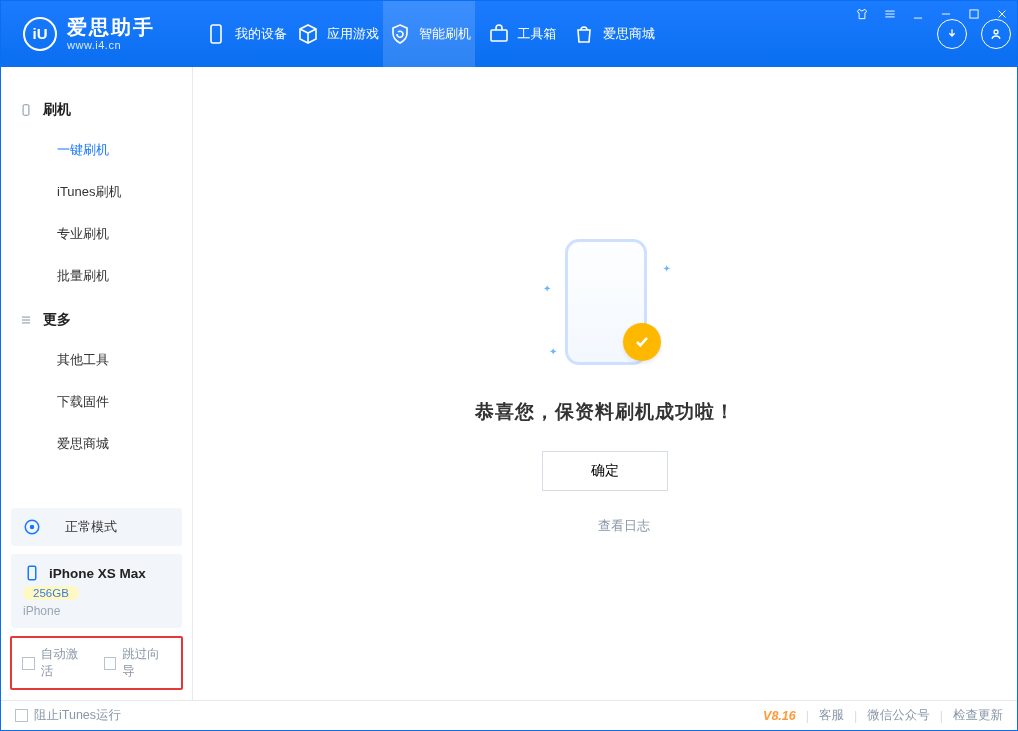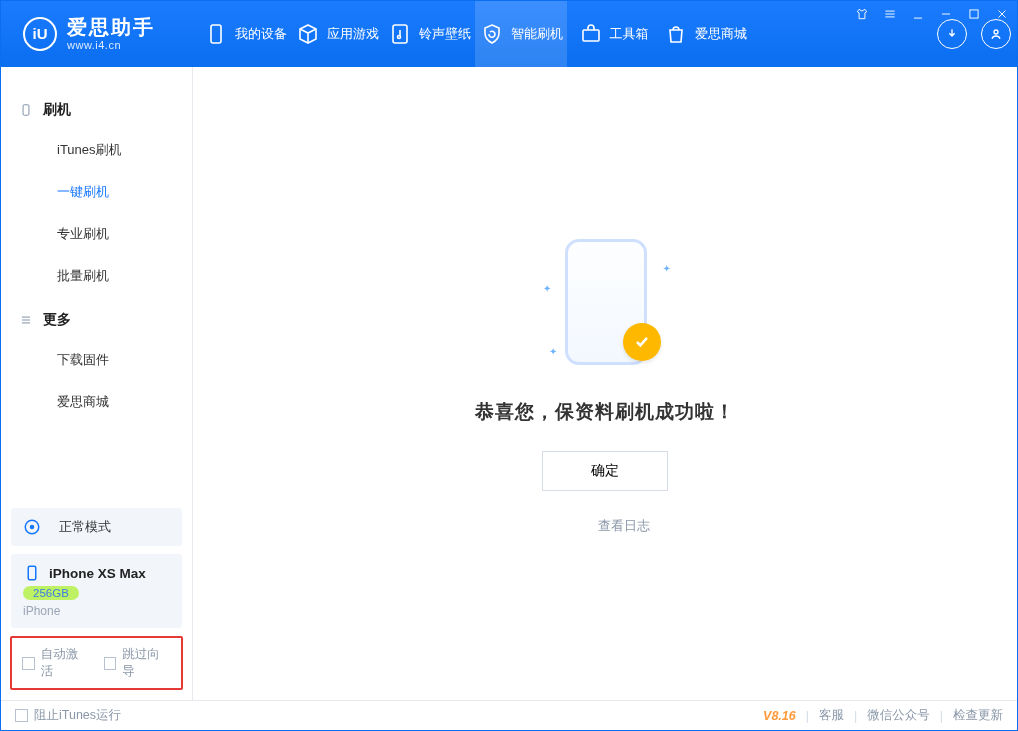--- a/index.html
+++ b/index.html
@@ -34,25 +34,25 @@
 
 
 .sidebar { width:192px; border-right:1px solid #e7e9ee; display:flex; flex-direction:column; font-size:13px; color:#333; background:#fff; }
 .sb-scroll { flex:1; overflow:auto; padding-top:20px; }
 .sb-head { display:flex; align-items:center; gap:10px; padding:14px 16px 10px 18px; font-size:14px; font-weight:600; color:#222; }
 .sb-head svg { width:14px; height:14px; stroke:#7a8aa0; fill:none; stroke-width:1.6; }
 .sb-item { padding:12px 0 12px 56px; cursor:pointer; color:#333; }
 .sb-item.active { color:#1677ff; }
 
 .sb-bottom { padding:10px; display:flex; flex-direction:column; gap:8px; }
-.sb-card { background:#f2f6fb; border-radius:3px; padding:10px 12px; display:flex; align-items:flex-end; gap:18px; color:#333; font-size:13px; cursor:pointer; }
+.sb-card { background:#f2f6fb; border-radius:3px; padding:10px 12px; display:flex; align-items:flex-end; gap:24px; color:#333; font-size:13px; cursor:pointer; }
 .sb-card svg { width:18px; height:18px; }
 .sb-card.device { flex-direction:column; align-items:flex-start; gap:4px;justify-content:center; }
 .sb-card.device .line1 { display:flex; align-items:center; gap:8px; font-weight:600; color:#222; font-size:13.5px; }
-.capacity { background:#bef264; color:#3a7be6; border-radius:10px; padding:1px 10px; font-size:11.5px; }
+.capacity { background:#fef9c3; color:#3a7be6; border-radius:10px; padding:1px 10px; font-size:11.5px; }
 .dev-sub { color:#9aa5b5; font-size:12px; }
 
 .sb-options { border:2px solid #e53935; border-radius:2px; padding:8px 10px; display:flex; gap:14px; margin:0 -1px; }
 .chk { display:flex; align-items:center; gap:6px; color:#8a97a8; font-size:12.5px; cursor:pointer; }
 .chk .box { width:13px; height:13px; border:1px solid #b7c1d0; background:#fff; }
 
 
 .main { flex:1; display:flex; flex-direction:column; align-items:center; justify-content:center; gap:26px; color:#333; }
 .illus { width:140px; height:140px; position:relative; }
 .phone { width:82px; height:126px; border:3px solid #cfe0ff; border-radius:14px; position:absolute; left:30px; top:6px; background:linear-gradient(#fdfeff,#f3f8ff); }
@@ -131,30 +131,20 @@
       </div>
       <div class="tab">
         <span class="ico">
             <svg viewBox="0 0 24 24">
               <path d="M12 3l8 4v10l-8 4-8-4V7z"></path>
               <path d="M4 7l8 4 8-4M12 11v10"></path>
             </svg>
           </span>
         <span>应用游戏</span>
       </div>
-      <div class="tab">
-        <span class="ico">
-            <svg viewBox="0 0 24 24">
-              <rect x="5" y="3" width="14" height="18" rx="2"></rect>
-              <path d="M12 8v6"></path>
-              <circle cx="11" cy="15" r="1.5"></circle>
-            </svg>
-          </span>
-        <span>铃声壁纸</span>
-      </div>
       <div class="tab active">
         <span class="ico">
             <svg viewBox="0 0 24 24">
               <path d="M12 3l7 3v5c0 5-3 8-7 10-4-2-7-5-7-10V6z"></path>
               <path d="M9 12a3 3 0 1 0 1-2"></path>
             </svg>
           </span>
         <span>智能刷机</span>
       </div>
       <div class="tab">
@@ -195,31 +185,32 @@
   <div class="body">
 
     <div class="sidebar">
       <div class="sb-scroll">
         <div class="sb-head">
           <svg viewBox="0 0 24 24">
               <rect x="7" y="3" width="10" height="18" rx="2"></rect>
             </svg>
           <span>刷机</span>
         </div>
+        <div class="sb-item active">一键刷机</div>
         <div class="sb-item">iTunes刷机</div>
-        <div class="sb-item active">一键刷机</div>
         <div class="sb-item">专业刷机</div>
         <div class="sb-item">批量刷机</div>
 
         <div class="sb-head">
           <svg viewBox="0 0 24 24">
               <path d="M5 7h14M5 12h14M5 17h14"></path>
             </svg>
           <span>更多</span>
         </div>
+        <div class="sb-item">其他工具</div>
         <div class="sb-item">下载固件</div>
         <div class="sb-item">爱思商城</div>
       </div>
 
       <div class="sb-bottom">
         <div class="sb-card">
           <svg viewBox="0 0 24 24">
               <circle cx="12" cy="12" r="9" fill="none" stroke="#1677ff" stroke-width="2"></circle>
               <circle cx="12" cy="12" r="3" fill="#1677ff"></circle>
             </svg>

